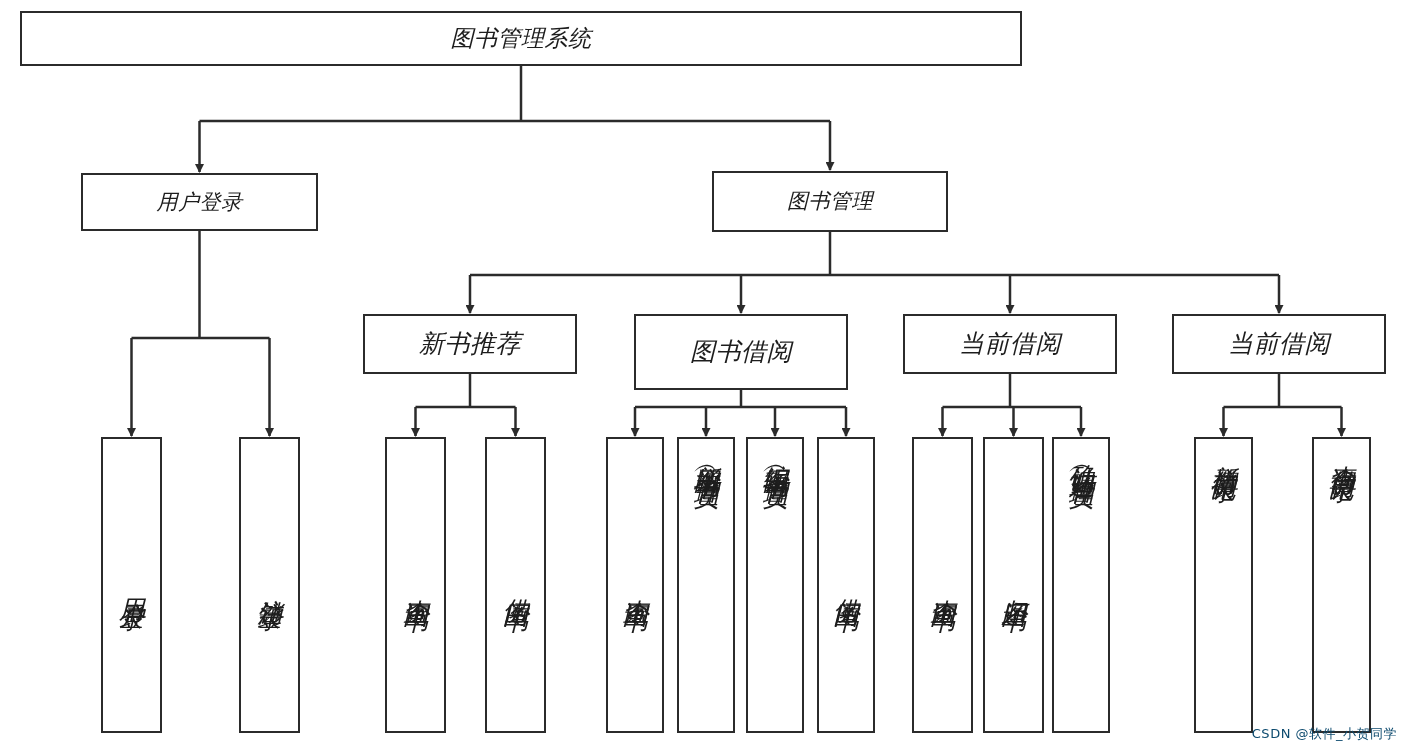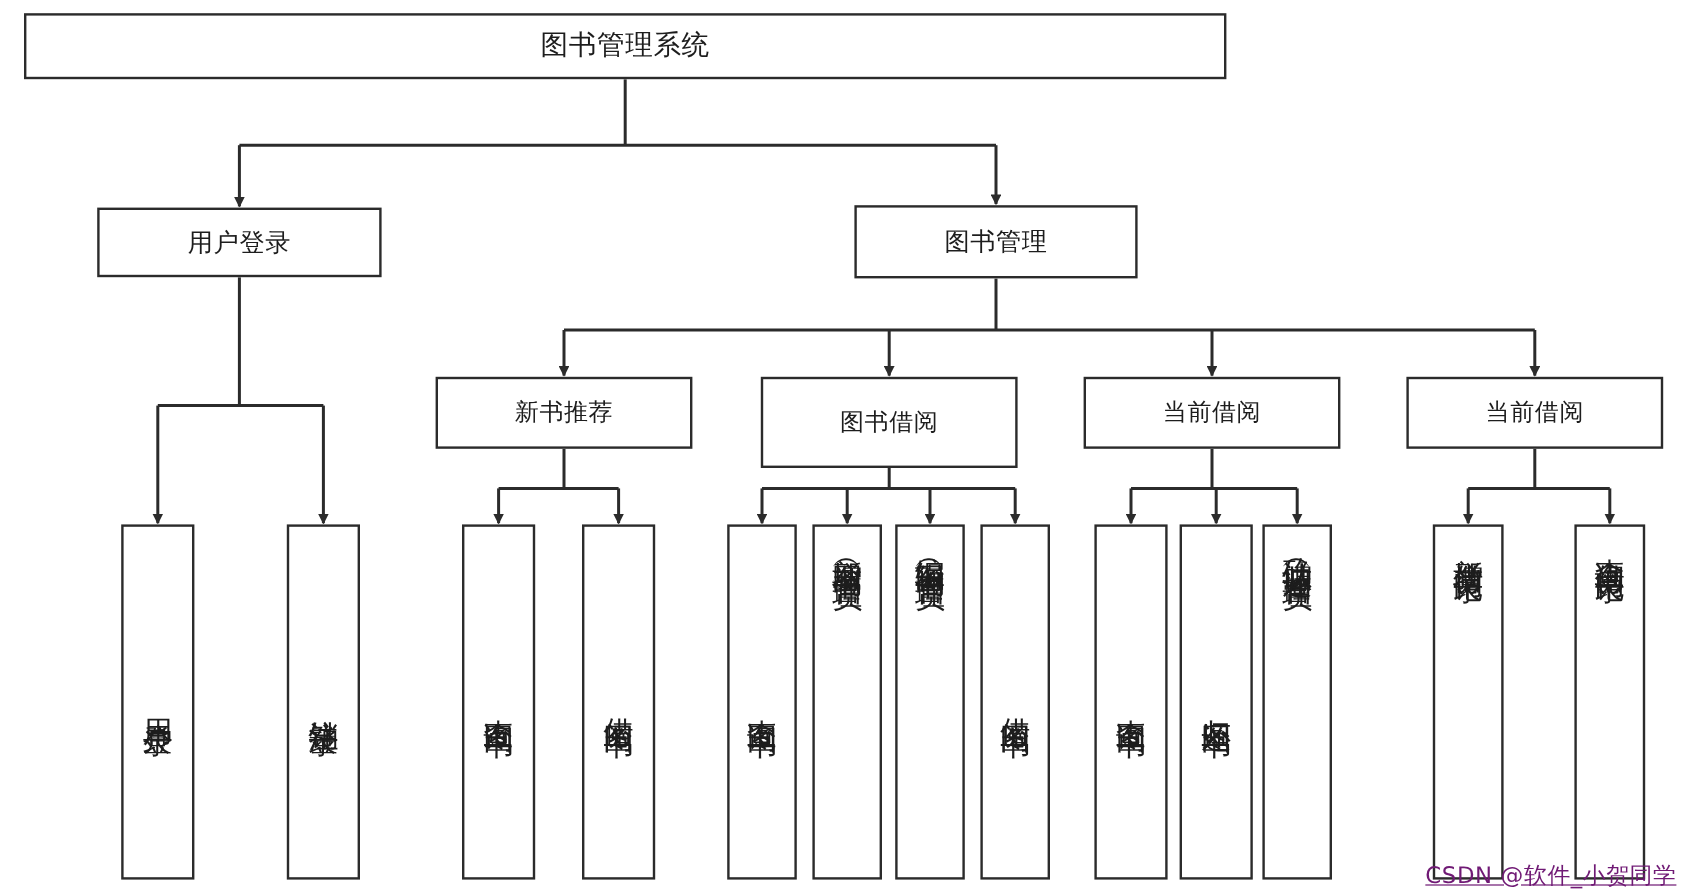--- a/index.html
+++ b/index.html
@@ -34,33 +34,34 @@
     display: flex;
     align-items: center;
     justify-content: center;
     color: #1d1d1d;
   }
   .node .label {
     display: block;
     text-align: center;
     line-height: 1.18;
     letter-spacing: 0.5px;
+    font-style: italic;
   }
   
   .node.horiz .label {
     writing-mode: horizontal-tb;
   }
   .node.root {
     font-size: 23px;
   }
   .node.lvl1 {
     font-size: 21px;
   }
   .node.lvl2 {
-    font-size: 20px;
+    font-size: 25px;
   }
   
   .node.leaf {
     align-items: flex-start;
     padding-top: 6px;
   }
   .node.leaf .label {
     writing-mode: vertical-rl;
     text-orientation: upright;
     font-size: 25px;
@@ -69,25 +70,24 @@
     white-space: nowrap;
   }
   .node.leaf.centered {
     align-items: center;
     padding-top: 0;
   }
   #watermark {
     position: absolute;
     right: 8px;
     bottom: 4px;
-    font-size: 19px;
-    color: #701a75;
+    font-size: 13px;
+    color: #0c4a6e;
     white-space: nowrap;
     letter-spacing: 0.5px;
-    text-decoration: underline;
   }
 </style>
 </head>
 <body>
 
 <div id="diagram-canvas">
 
   <svg id="edge-layer" viewBox="0 0 1405 747" width="1405" height="747">
     <defs>
       <marker id="arrowhead" markerWidth="9" markerHeight="9" refX="8" refY="4.5" orient="auto" markerUnits="userSpaceOnUse">

